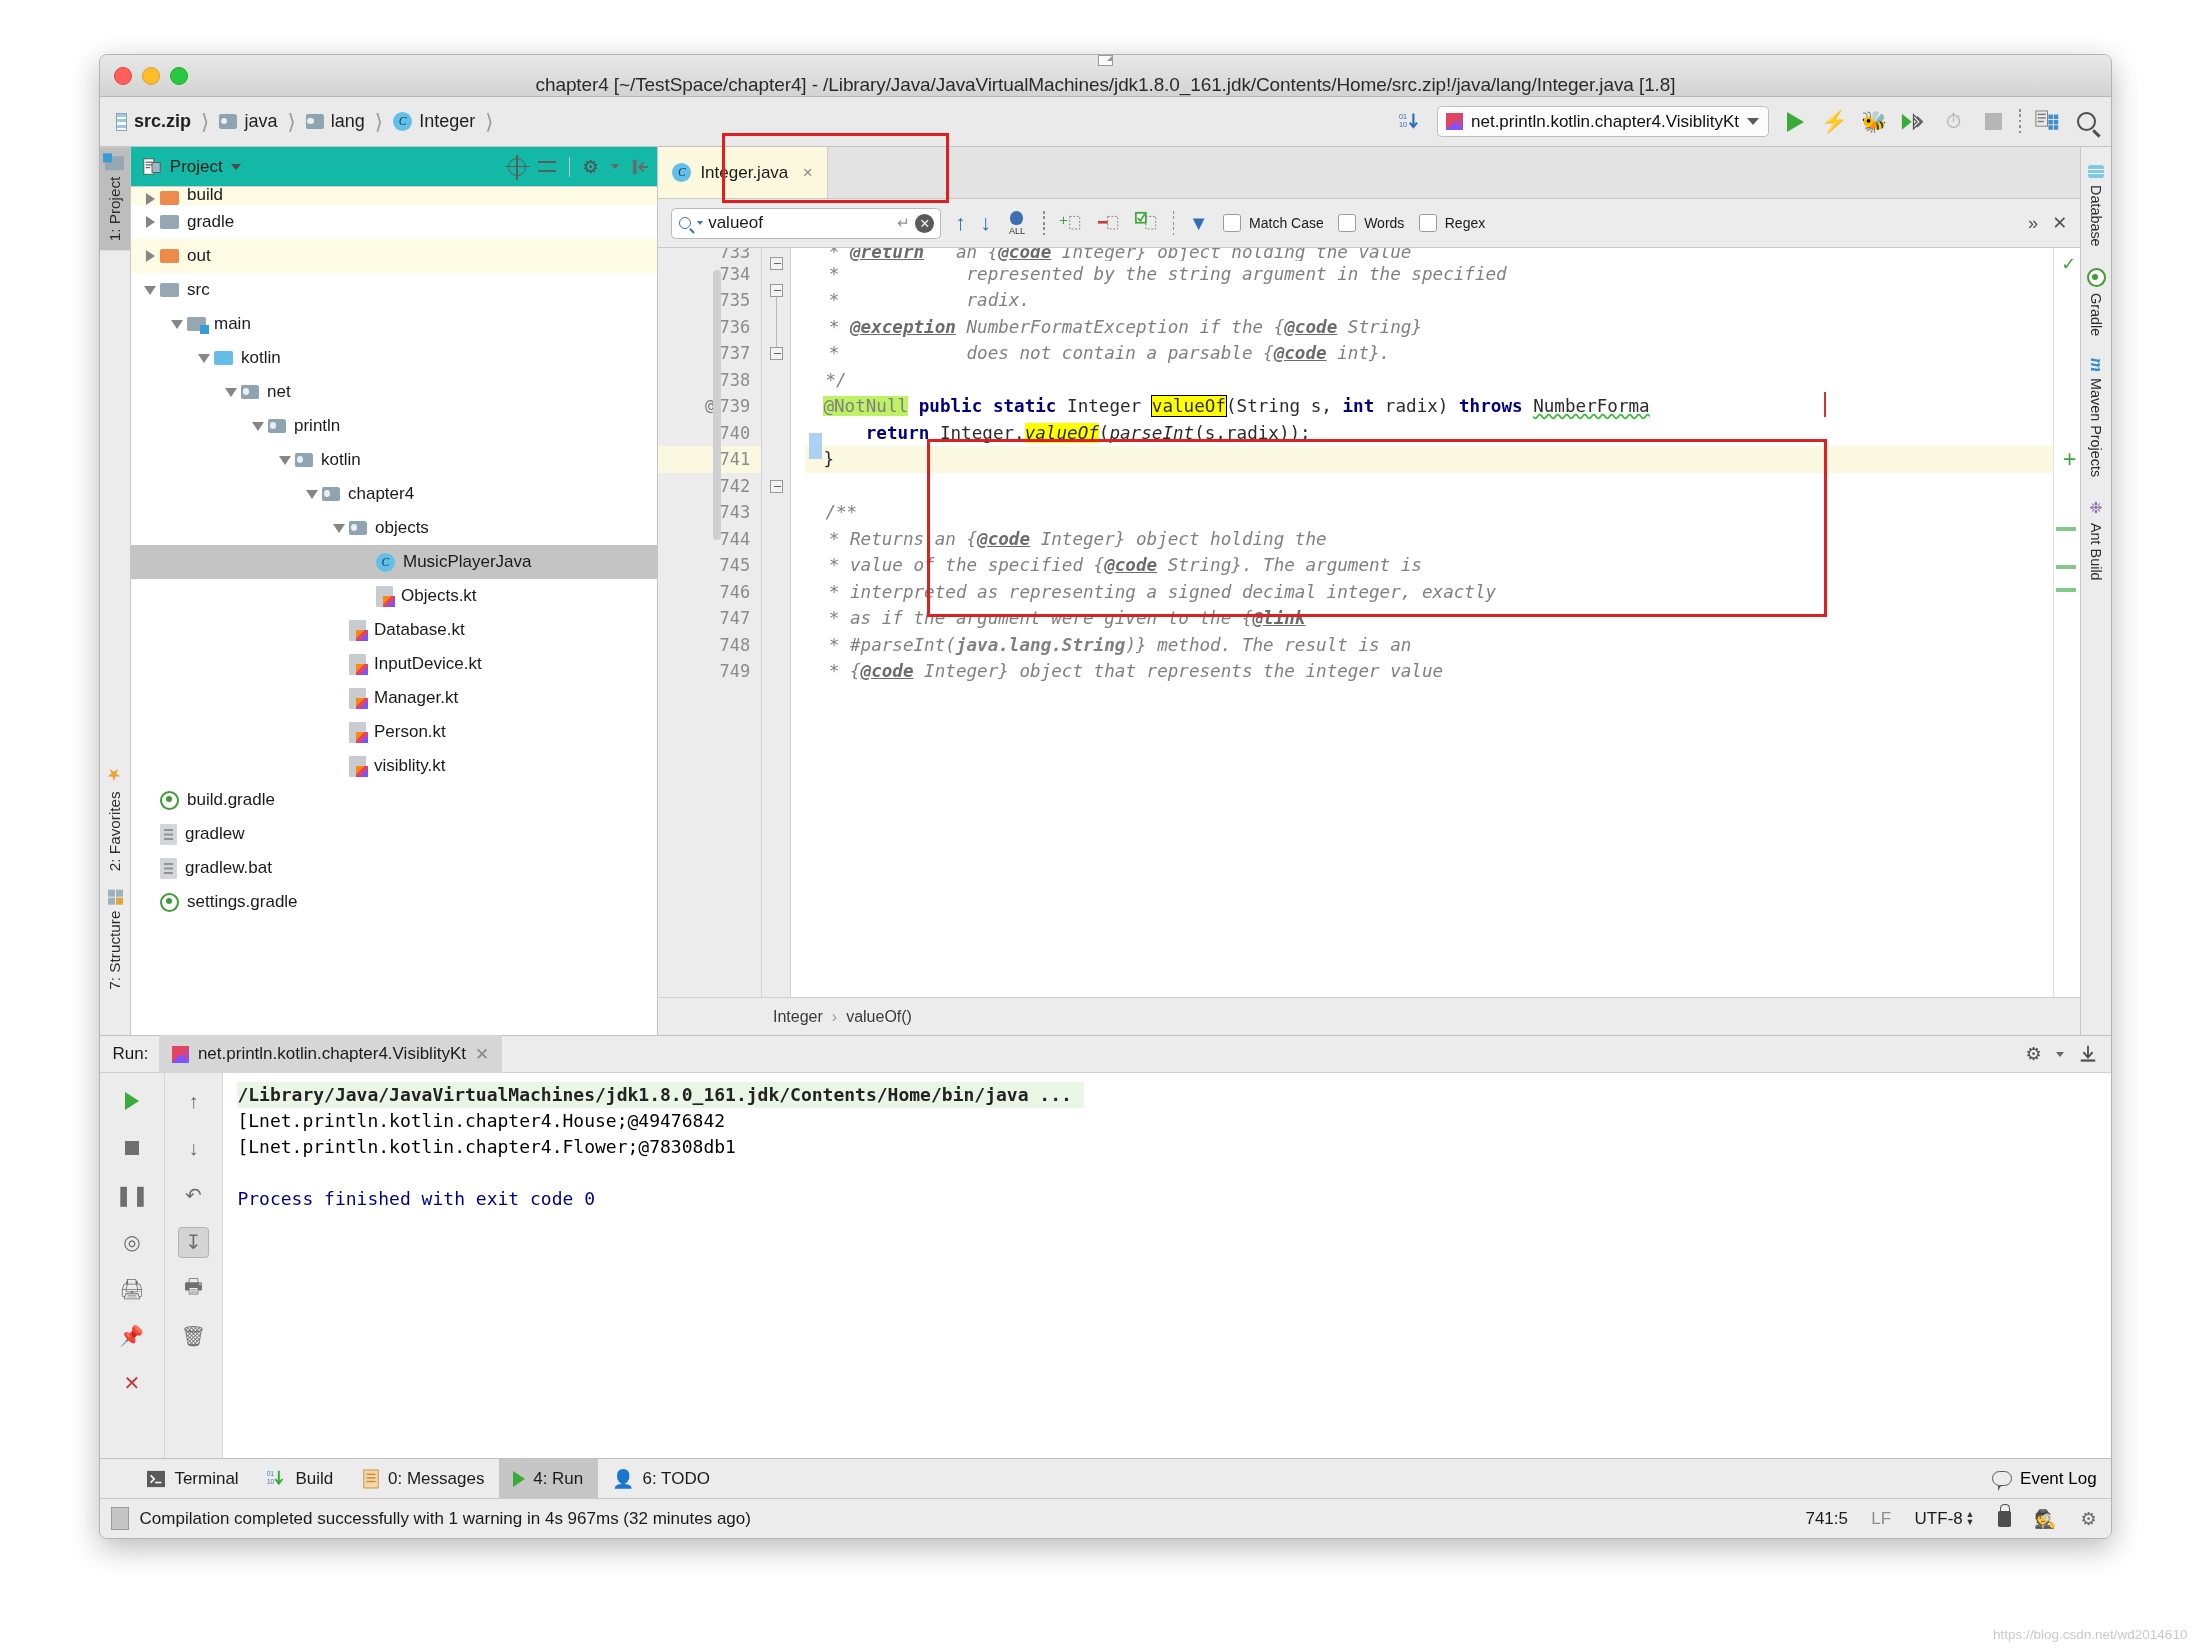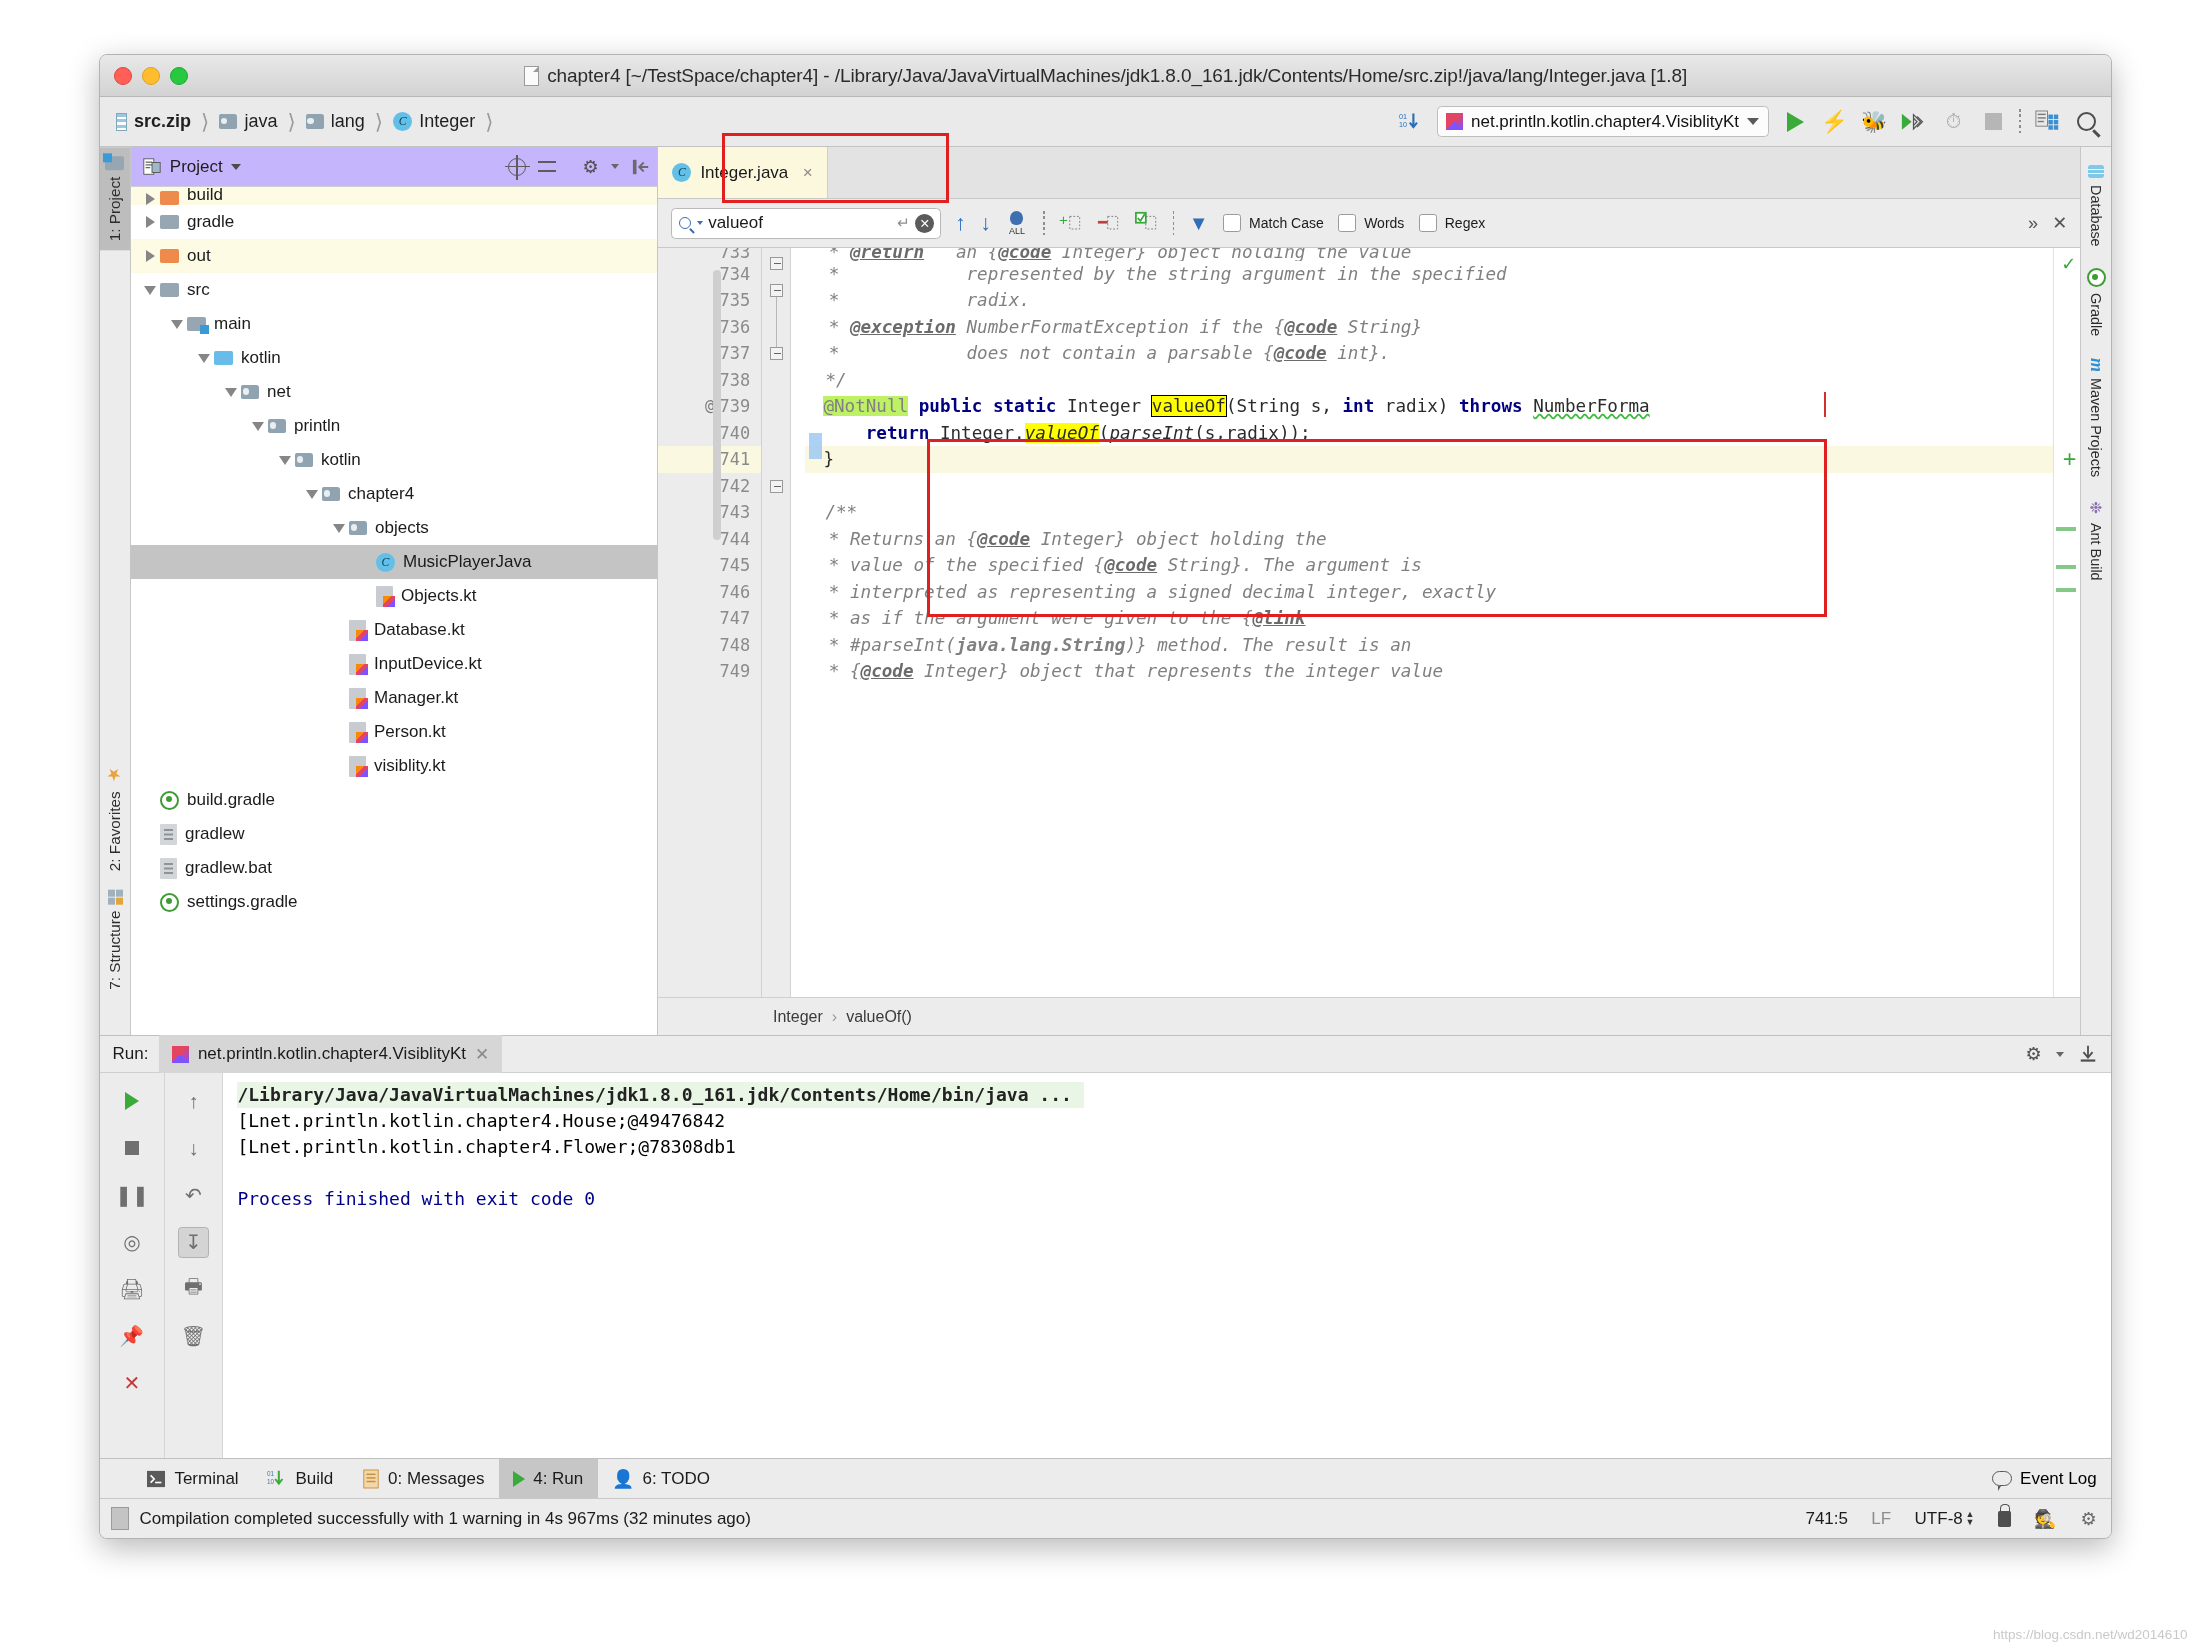--- a/index.html
+++ b/index.html
@@ -35,21 +35,21 @@
     position: relative;
   }
   .traffic { display: flex; gap: 10px; padding-left: 14.4px; }
   .dot { width: 18px; height: 18px; border-radius: 50%; }
   .dot.red { background: #ff5f57; border: 0.9px solid #e0443e; }
   .dot.yellow { background: #ffbd2e; border: 0.9px solid #dea123; }
   .dot.green { background: #28c840; border: 0.9px solid #1aab29; }
   .title-center {
     position: absolute; left: 0; right: 0; top: 0; bottom: 0;
     display: flex; align-items: center; justify-content: center;
-    gap: 8px; pointer-events: none;
+    gap: 8px; pointer-events: none; flex-direction: column;
   }
   .title-text {
     font-size: 19px; color: #2b2b2b; letter-spacing: -0.1px;
   }
   .doc-glyph {
     width: 15.3px; height: 20px; background: #fbfbfb;
     border: 0.9px solid #9a9a9a;
     position: relative;
   }
   .doc-glyph:after {
@@ -164,21 +164,21 @@
       linear-gradient(#9fb1bd 0 0) 8px 8px/7.2px 7.2px no-repeat;
   }
 
   
   .project-panel {
     width: 527px; flex: 0 0 527px; background: #ffffff;
     border-right: 0.9px solid #c6c6c6;
     display: flex; flex-direction: column; min-height: 0;
   }
   .panel-head {
-    height: 40px; flex: 0 0 40px; background: #c4b5fd;
+    height: 40px; flex: 0 0 40px; background: #14b8a6;
     border-bottom: 0.9px solid #cfcfcf;
     display: flex; align-items: center; padding: 0 7.2px 0 10.8px; gap: 8px;
   }
   .panel-title { font-size: 17px; color: #1d1d1d; }
   .panel-head .caret-dn { border-top-color: #4b4b4b; border-left-width: 5.4px; border-right-width: 5.4px; border-top-width: 6.3px; }
   .panel-head-right { margin-left: auto; display: flex; align-items: center; gap: 12.6px; }
   .target-ic { width: 18px; height: 18px; border: 1.8px solid #5c5c5c; border-radius: 50%; position: relative; }
   .target-ic:before, .target-ic:after {
     content:''; position:absolute; background:#5c5c5c;
   }

